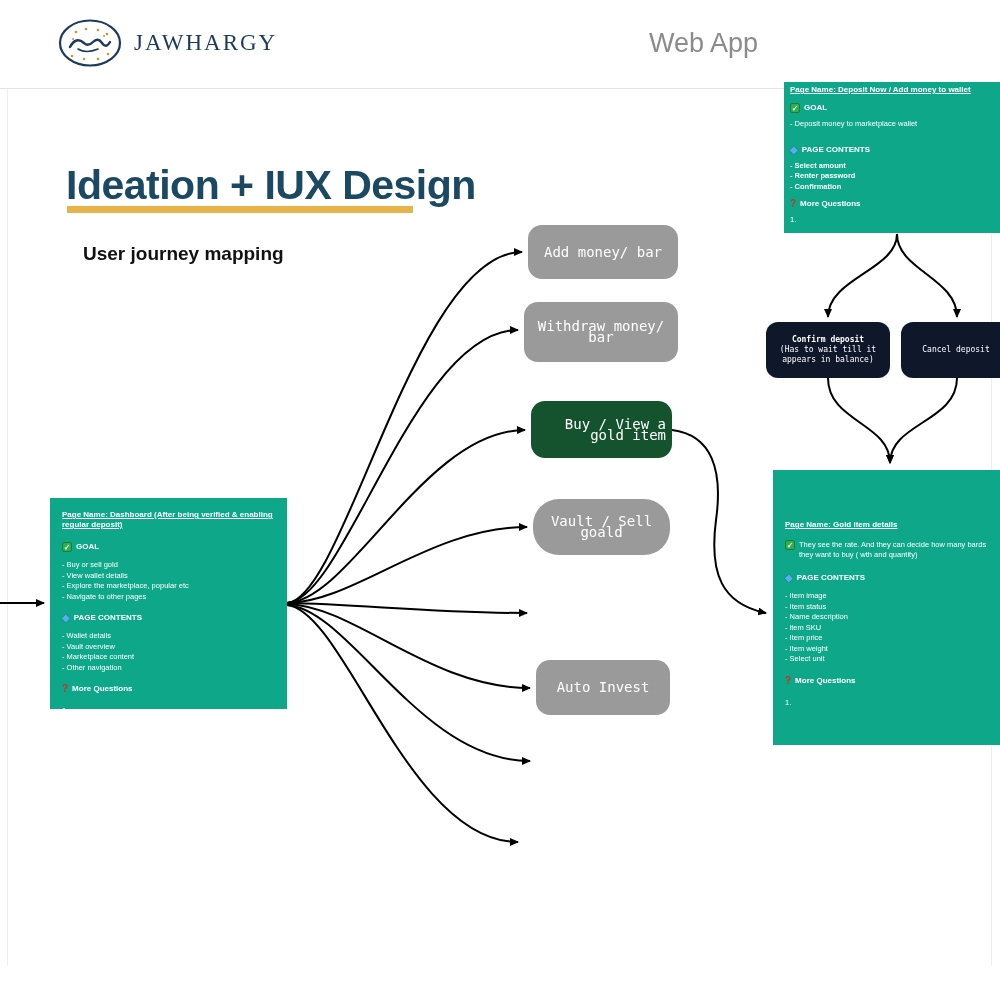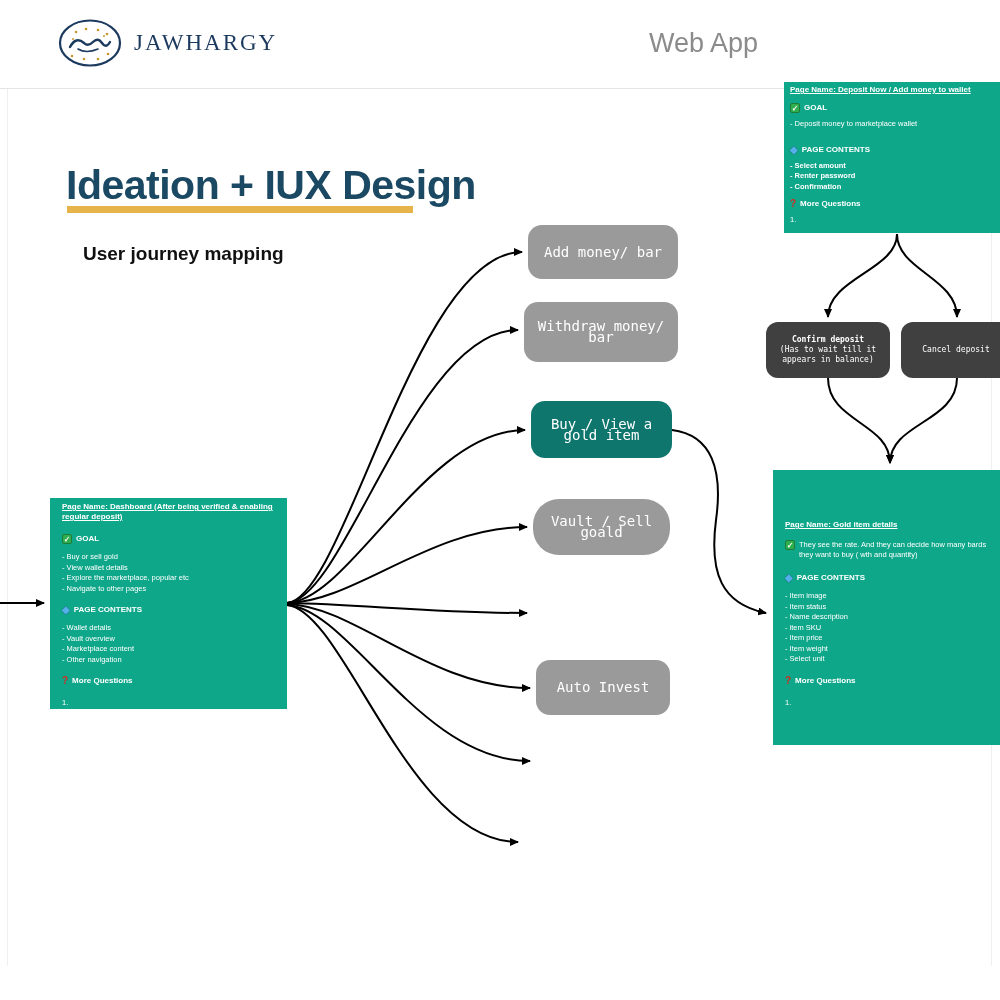--- a/index.html
+++ b/index.html
@@ -35,33 +35,33 @@
   .gcard .bold-list div{font-weight:700;}
   .gcard .numbering{margin-top:12px;}
   .icon-check{display:inline-block;flex:0 0 auto;width:10px;height:10px;background:#2EAE4E;
               border:1px solid #1d7d36;border-radius:2px;color:#fff;font-size:8px;line-height:10px;
               text-align:center;font-weight:700;box-sizing:border-box;}
   .icon-gem{display:inline-block;flex:0 0 auto;color:#54B0EA;font-size:10px;line-height:10px;
             text-shadow:0 0 1px #1C3A5E;}
   .icon-question{display:inline-block;flex:0 0 auto;color:#CF2E24;font-weight:700;font-size:10px;
                  line-height:10px;}
 
-  #card-dashboard{left:50px;top:498px;width:237px;height:211px;padding:4px 12px;}
+  #card-dashboard{left:50px;top:498px;width:237px;height:211px;padding:12px 12px;}
   #card-deposit{left:784px;top:82px;width:222px;height:151px;padding:3px 6px;}
   #card-deposit .card-title{margin-bottom:8px;}
   #card-deposit .sect{margin:8px 0 6px 0;}
   #card-gold{left:773px;top:470px;width:233px;height:275px;padding:50px 12px 8px 12px;}
 
   
   .flow-node{position:absolute;border-radius:14px;color:#fff;display:flex;align-items:center;
              justify-content:center;text-align:center;font-family:"DejaVu Sans Mono", monospace;
              font-size:14px;line-height:11px;box-sizing:border-box;padding:2px 6px;}
   .node-gray{background:#9A9A9A;}
-  .node-navy{background:#0f766e;}
-  .decision{position:absolute;border-radius:12px;background:#404040;color:#fff;display:flex;
+  .node-navy{background:#14532d;text-align:right;}
+  .decision{position:absolute;border-radius:12px;background:#0f172a;color:#fff;display:flex;
             flex-direction:column;align-items:center;justify-content:center;text-align:center;
             font-family:"DejaVu Sans Mono", monospace;font-size:8px;line-height:10px;
             box-sizing:border-box;}
   .decision .d-title{font-weight:700;}
 
   
   #arrow-layer{position:absolute;left:0;top:0;width:1000px;height:1000px;pointer-events:none;}
 </style>
 </head>
 <body>

